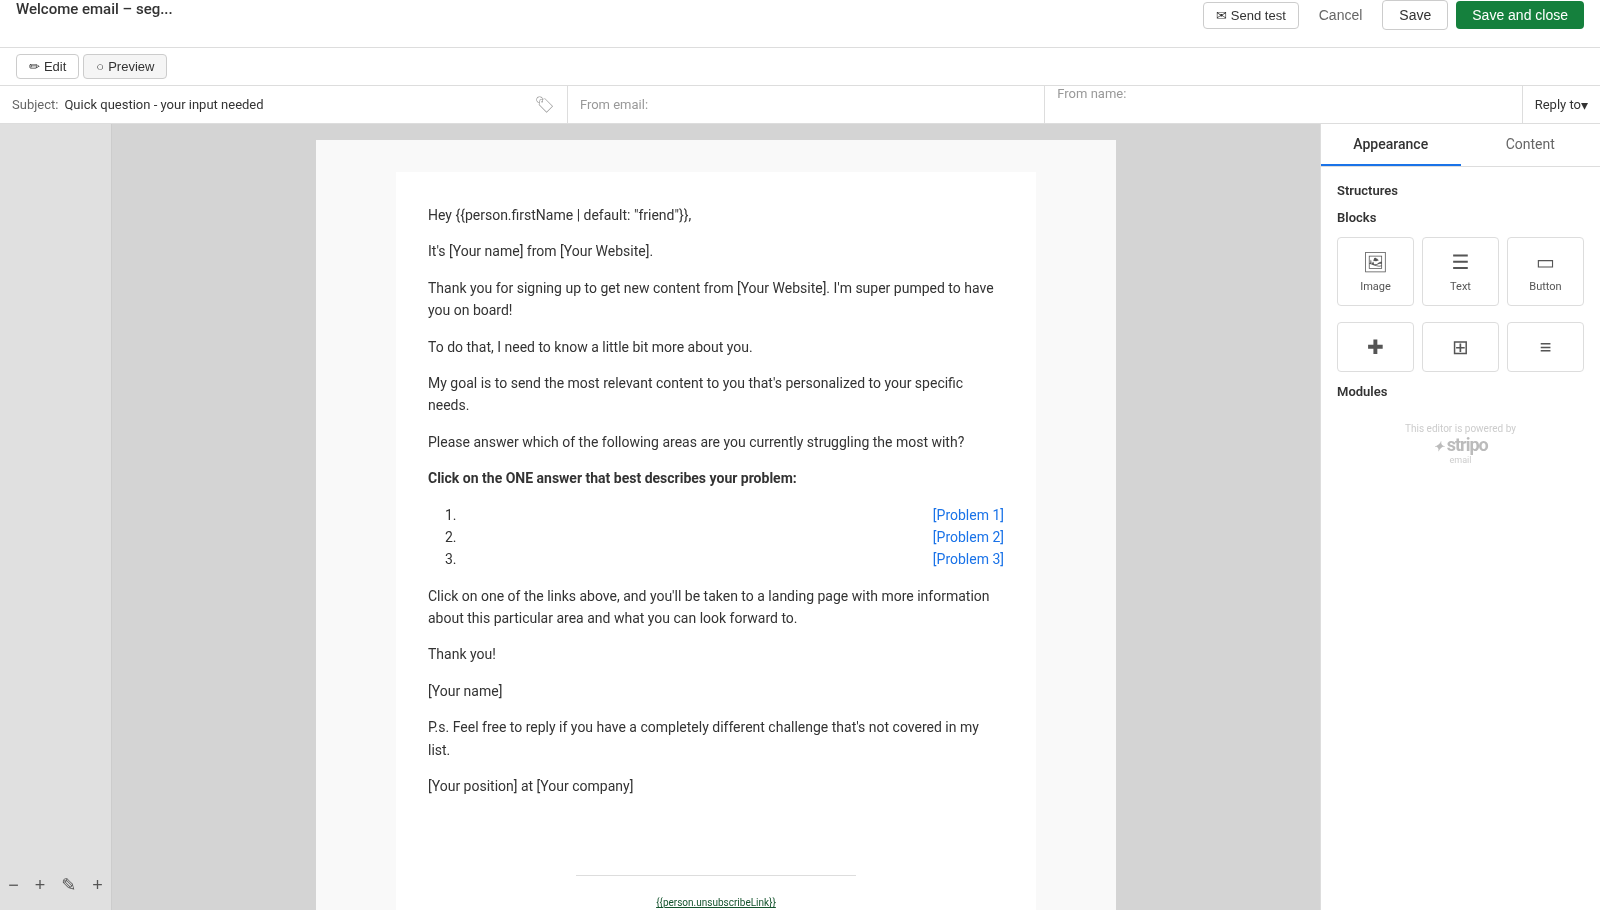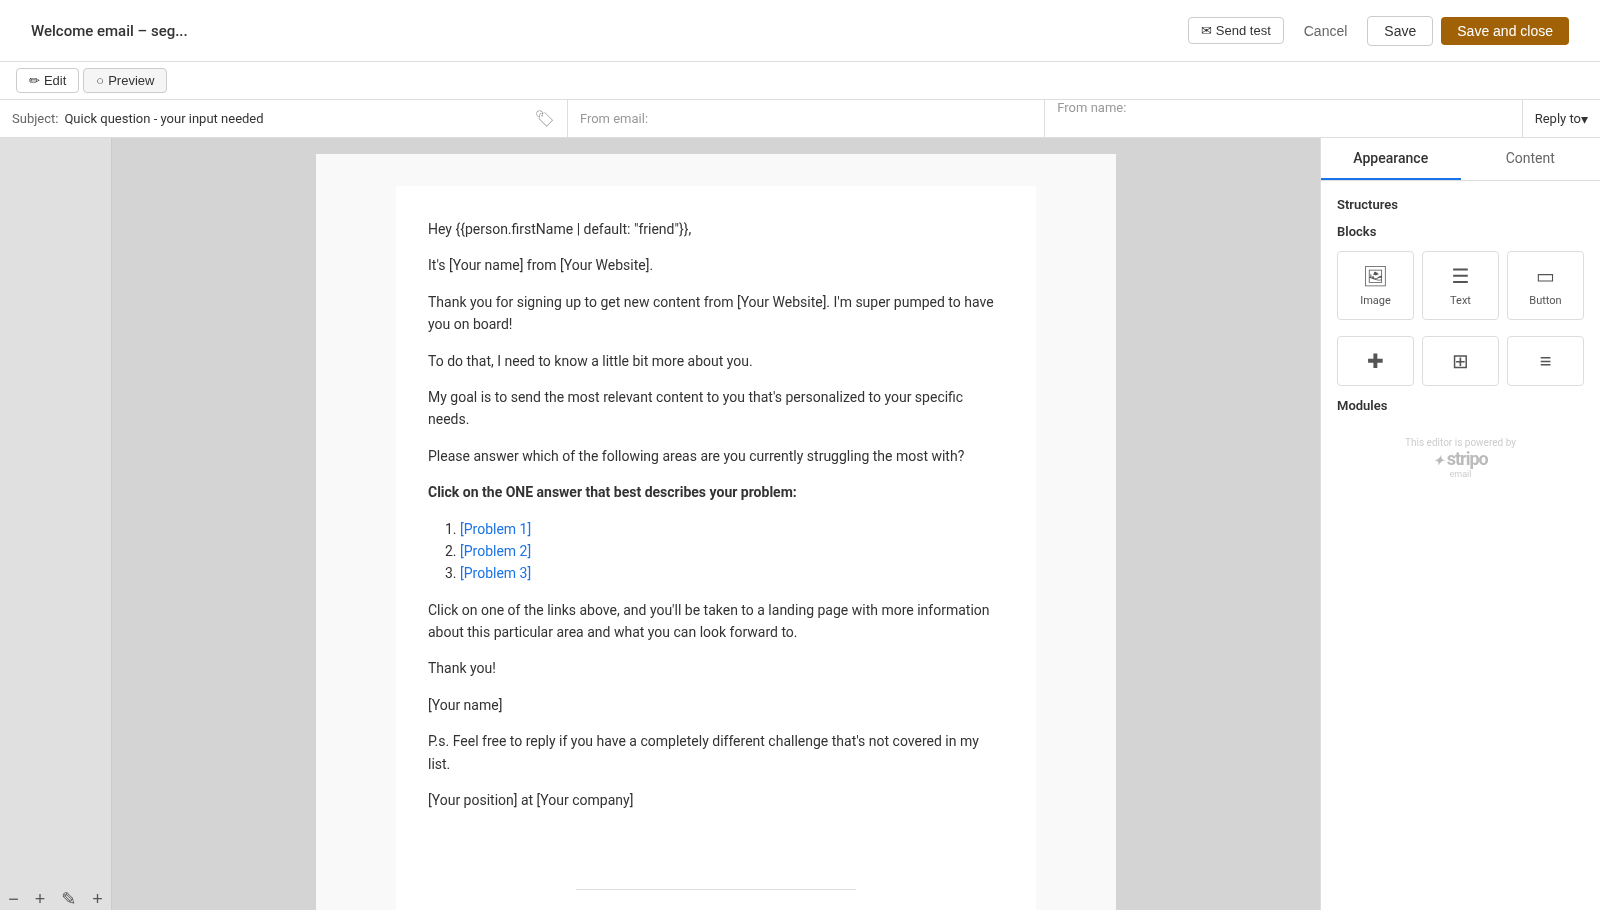--- a/index.html
+++ b/index.html
@@ -1,28 +1,28 @@
 <!DOCTYPE html>
 <html><head>
   <meta charset="utf-8">
   <style>
     * { box-sizing: border-box; margin: 0; padding: 0; }
     body { font-family: -apple-system, BlinkMacSystemFont, 'Segoe UI', Roboto, sans-serif; font-size: 14px; background: #e8e8e8; color: #333; height: 910px; overflow: hidden; }
 
     
     .top-bar {
-      display: flex; align-items: center; justify-content: space-between;
+      display: flex; align-items: flex-start; justify-content: space-between;
       background: #fff; border-bottom: 1px solid #ddd;
-      padding: 0 31px; height: 62px;
+      padding: 0 16px; height: 48px;
     }
     .top-bar-title { font-size: 15px; font-weight: 500; color: #333; }
     .top-bar-actions { display: flex; gap: 8px; align-items: center; }
     .btn-cancel { background: none; border: none; color: #666; cursor: pointer; font-size: 14px; padding: 6px 12px; }
     .btn-save { background: #fff; border: 1px solid #ccc; color: #333; cursor: pointer; font-size: 14px; padding: 6px 16px; border-radius: 4px; }
-    .btn-save-close { background: #a16207; border: none; color: #fff; cursor: pointer; font-size: 14px; padding: 6px 16px; border-radius: 4px; }
+    .btn-save-close { background: #15803d; border: none; color: #fff; cursor: pointer; font-size: 14px; padding: 6px 16px; border-radius: 4px; }
     .btn-send-test { background: none; border: 1px solid #ccc; color: #333; cursor: pointer; font-size: 13px; padding: 5px 12px; border-radius: 4px; display: flex; align-items: center; gap: 4px; }
 
     
     .edit-bar {
       display: flex; align-items: center; justify-content: space-between;
       background: #fff; border-bottom: 1px solid #ddd;
       padding: 0 16px; height: 38px;
     }
     .edit-bar-left { display: flex; gap: 4px; }
     .btn-edit, .btn-preview {
@@ -169,21 +169,21 @@
       <div class="email-body">
         <div class="email-content">
           <div class="email-text">
             <p>Hey {{person.firstName | default: "friend"}},</p>
             <p>It's [Your name] from [Your Website].</p>
             <p>Thank you for signing up to get new content from [Your Website]. I'm super pumped to have you on board!</p>
             <p>To do that, I need to know a little bit more about you.</p>
             <p>My goal is to send the most relevant content to you that's personalized to your specific needs.</p>
             <p>Please answer which of the following areas are you currently struggling the most with?</p>
             <p class="bold">Click on the ONE answer that best describes your problem:</p>
-            <ol style="margin-left: 32px; margin-bottom: 14px;">
+            <ol style="margin-left: 32px; margin-bottom: 14px; text-align: right;">
               <li><a href="#">[Problem 1]</a></li>
               <li><a href="#">[Problem 2]</a></li>
               <li><a href="#">[Problem 3]</a></li>
             </ol>
             <p>Click on one of the links above, and you'll be taken to a landing page with more information about this particular area and what you can look forward to.</p>
             <p>Thank you!</p>
             <p>[Your name]</p>
             <p>P.s. Feel free to reply if you have a completely different challenge that's not covered in my list.</p>
             <p>[Your position] at [Your company]</p>
           </div>

